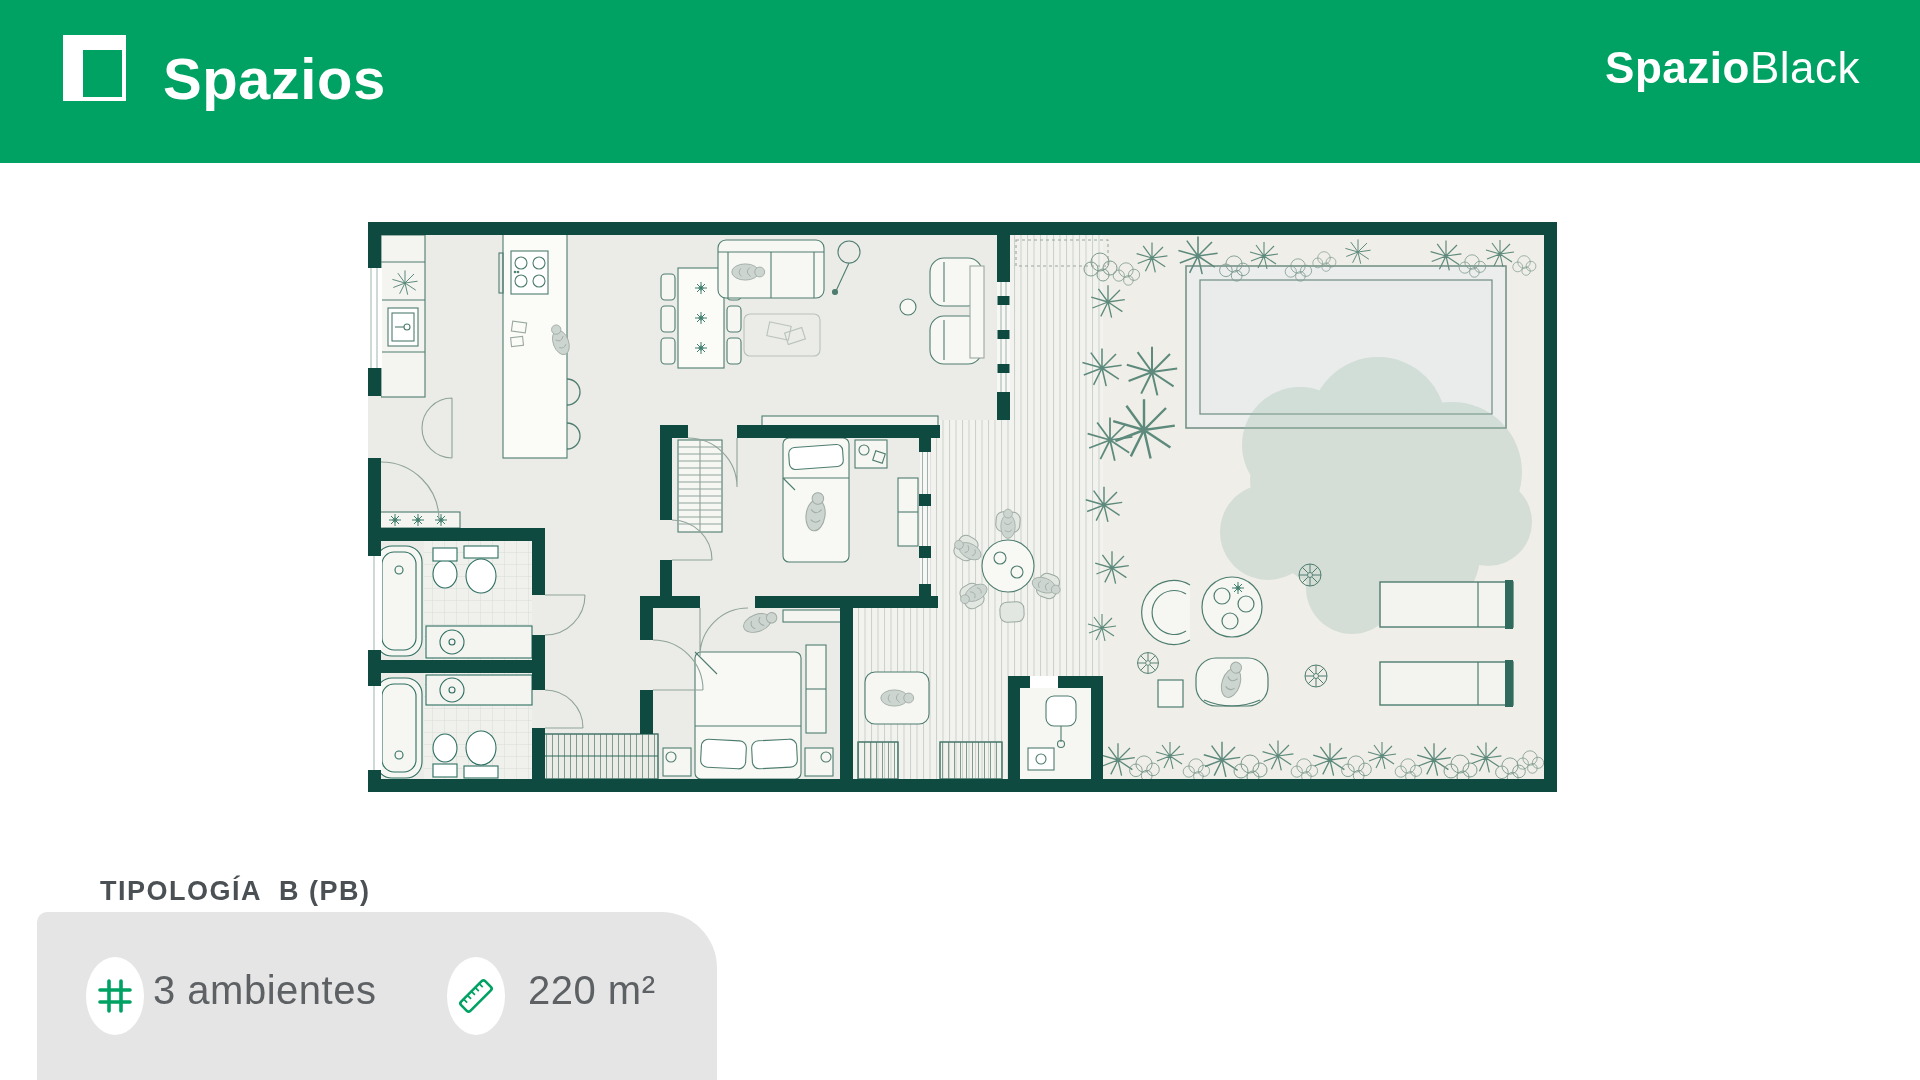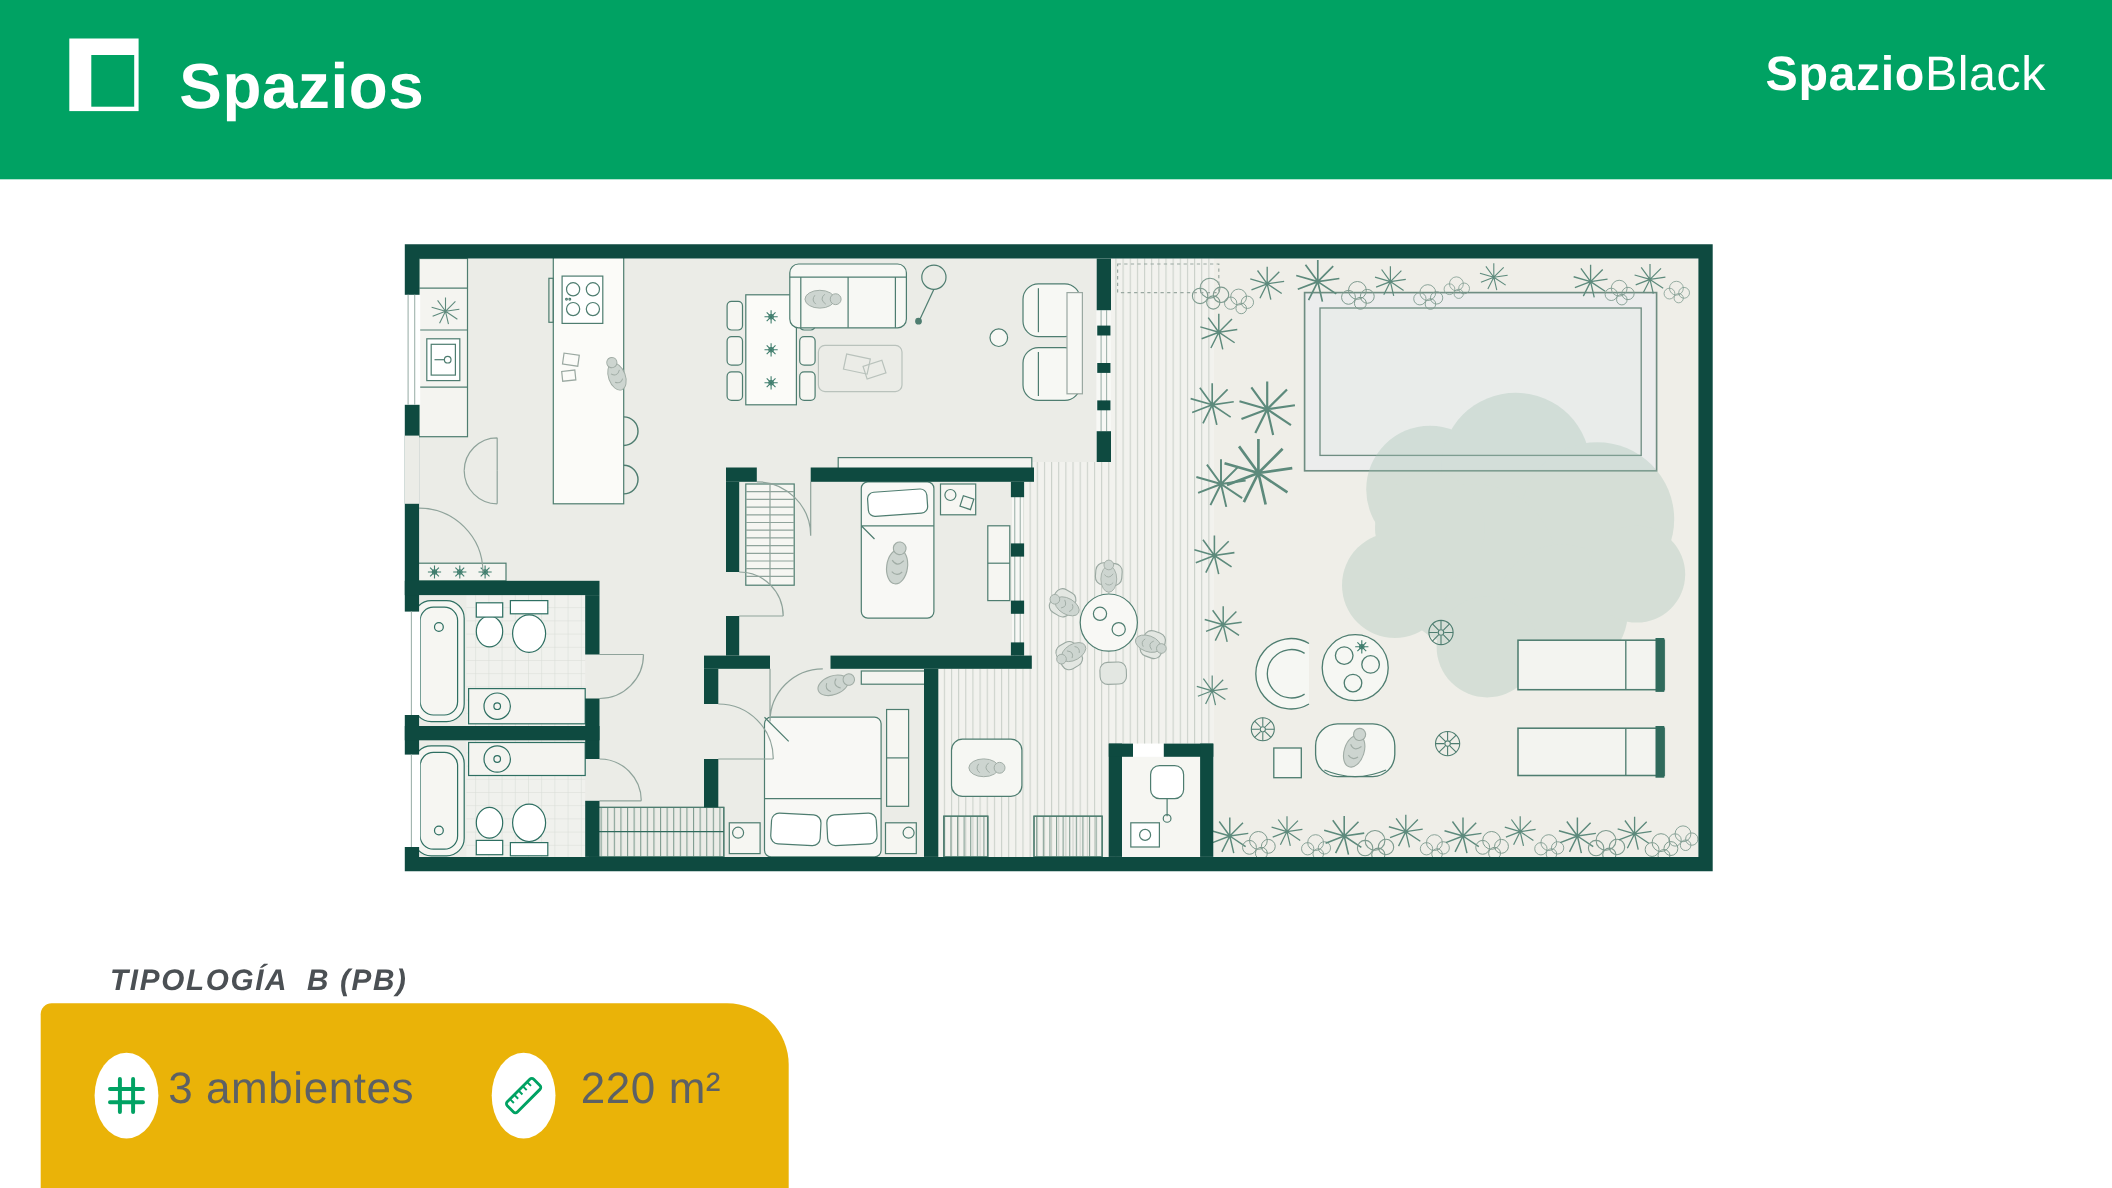--- a/index.html
+++ b/index.html
@@ -22,25 +22,25 @@
     position:absolute;right:60px;top:46px;color:#ffffff;
     font-size:44px;line-height:1;letter-spacing:0.5px;
   }
   .product .b{font-weight:700;}
   .product .l{font-weight:300;}
   
   .plan-svg{position:absolute;left:0;top:0;width:1920px;height:1080px;}
   
   .typology{
     position:absolute;left:100px;top:876px;color:#4b5054;
-    font-size:27px;font-weight:700;letter-spacing:1.5px;white-space:pre;font-style:italic;
+    font-size:27px;font-weight:700;letter-spacing:1.5px;white-space:pre;
   }
   .card{
     position:absolute;left:37px;top:912px;width:680px;height:168px;
-    background:#eab308;border-radius:10px 56px 0 0;
+    background:#e5e5e5;border-radius:10px 56px 0 0;
   }
   .feat-circle{
     position:absolute;width:58px;height:78px;border-radius:50%;
     background:#ffffff;display:flex;align-items:center;justify-content:center;
   }
   .feat-circle.c1{left:49px;top:45px;}
   .feat-circle.c2{left:410px;top:45px;}
   .feat-label{
     position:absolute;color:#5d6164;font-size:40px;font-weight:400;
     letter-spacing:0.5px;top:58px;line-height:1;

